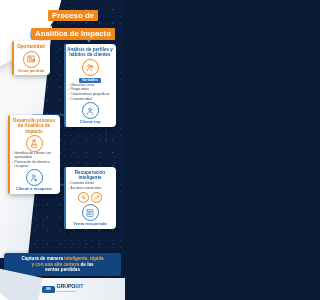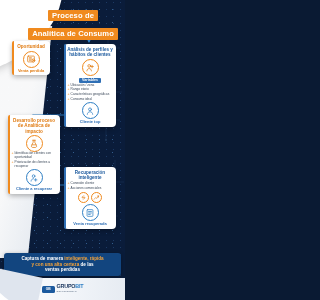--- a/index.html
+++ b/index.html
@@ -213,21 +213,21 @@
       <circle cx="100" cy="216" r="0.8"></circle>
     </g>
   </svg>
 
   <div class="swoosh-top2"></div>
   <div class="left-panel"></div>
   <div class="swoosh-top"></div>
 
   <div class="title">
     <div class="title-line">Proceso de</div><br>
-    <div class="title-line">Analítica de Consumo</div>
+    <div class="title-line">Analítica de Impacto</div>
   </div>
 
   <svg class="conn" style="left:0;top:26px;" width="125" height="160">
     <g stroke="#2f7fc4" stroke-width="1" fill="none">
       <path d="M31 12 L31 6 Q31 3 34 3 L86 3 Q89 3 89 6 L89 16"></path>
       <path d="M89 78 L89 86 Q89 89 86 89 L33 89 Q30 89 30 92 L30 97"></path>
       <path d="M34 150 L34 156 Q34 159 37 159 L86 159 Q89 159 89 162 L89 168"></path>
     </g>
     <g fill="#2f7fc4">
       <polygon points="89,17 86.6,12.5 91.4,12.5"></polygon>

